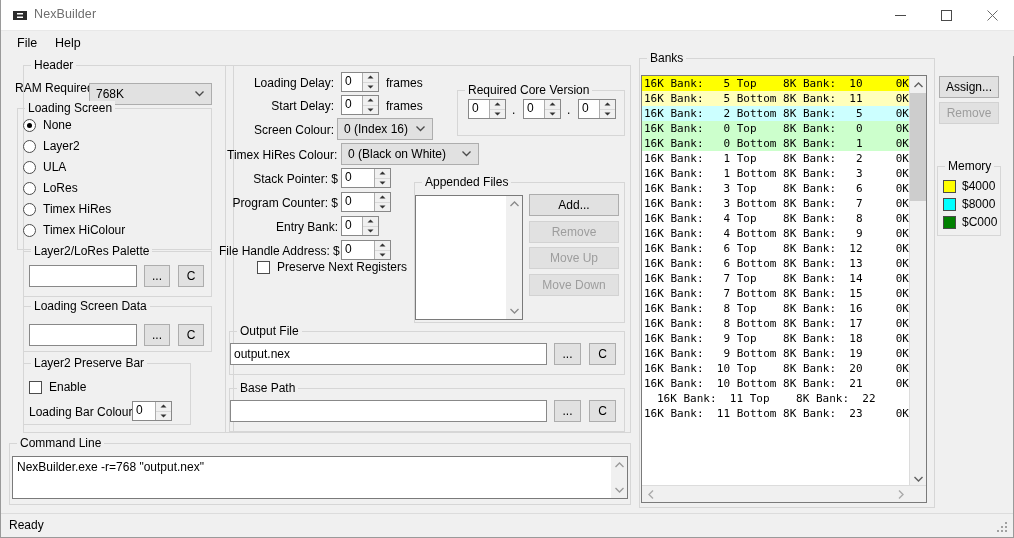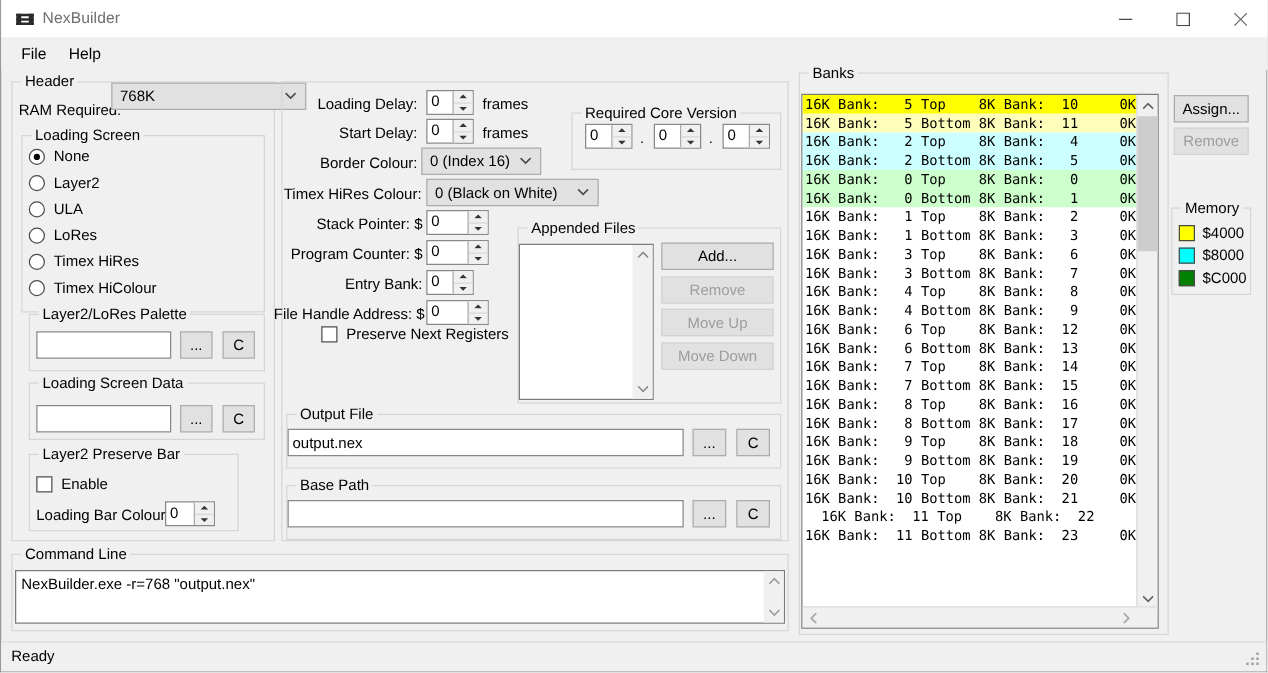--- a/index.html
+++ b/index.html
@@ -270,26 +270,26 @@
           <rect x="0.5" y="0.5" width="10" height="10" fill="none" stroke="#4a4a4a" stroke-width="1"></rect>
         </svg>
     </div>
     <div class="wbtn" id="btn-close">
       <svg width="11" height="11" viewBox="0 0 11 11">
           <path d="M0.5 0.5 L10.5 10.5 M10.5 0.5 L0.5 10.5" stroke="#6a6a6a" stroke-width="1"></path>
         </svg>
     </div>
   </div>
 
-  <div class="group" style="left:8px; top:65px; width:211px; height:368px;">
+  <div class="group" style="left:22px; top:65px; width:211px; height:368px;">
     <div class="glabel">Header</div>
   </div>
 
   <div class="lbl" style="left:14px; top:81px;">RAM Required:</div>
-  <div class="combo" style="left:88px; top:66px; width:156px; height:22px;">
+  <div class="combo" style="left:88px; top:83px; width:123px; height:22px;">
     <span>768K</span>
     <span class="arrow">
       <svg width="9" height="6" viewBox="0 0 9 6">
           <path d="M0.5 0.5 L4.5 4.5 L8.5 0.5" fill="none" stroke="#4a4a4a" stroke-width="1.3"></path>
         </svg>
     </span>
   </div>
 
   <div class="group" style="left:16px; top:108px; width:195px; height:142px;">
     <div class="glabel">Loading Screen</div>
@@ -389,21 +389,21 @@
         </div>
       <div>
           <svg width="7" height="4" viewBox="0 0 7 4">
             <path d="M0.5 0.5 L3.5 3.5 L6.5 0.5 Z" fill="#333"></path>
           </svg>
         </div>
     </span>
   </div>
   <div class="lbl" style="left:385px; top:99px;">frames</div>
 
-  <div class="lbl r" style="left:226px; top:123px; width:107px;">Border Colour:</div>
+  <div class="lbl r" style="left:226px; top:123px; width:107px;">Screen Colour:</div>
   <div class="combo" style="left:336px; top:118px; width:96px; height:22px;">
     <span>0   (Index 16)</span>
     <span class="arrow">
       <svg width="9" height="6" viewBox="0 0 9 6">
           <path d="M0.5 0.5 L4.5 4.5 L8.5 0.5" fill="none" stroke="#4a4a4a" stroke-width="1.3"></path>
         </svg>
     </span>
   </div>
 
   <div class="lbl r" style="left:226px; top:148px; width:107px;text-align:right;">Timex HiRes Colour:</div>
@@ -577,21 +577,20 @@
   <div class="btn" style="left:588px; top:400px; width:27px; height:22px;">C</div>
 
   <div class="group" style="left:638px; top:58px; width:296px; height:450px;">
     <div class="glabel">Banks</div>
   </div>
 
   <div id="banks-list" style="left:640px; top:75px; width:286px; height:428px;">
     <div id="banks-rows" style="position:absolute; left:0; top:0; width:269px;">
         <div class="bank-row" style="background: rgb(255, 255, 0);">16K Bank:   5 Top    8K Bank:  10     0K</div>
         <div class="bank-row" style="background: rgb(255, 255, 187);">16K Bank:   5 Bottom 8K Bank:  11     0K</div>
-        <div class="bank-row" style="background: rgb(204, 255, 255);">16K Bank:   2 Top    8K Bank:   4     0K</div>
         <div class="bank-row" style="background: rgb(204, 255, 255);">16K Bank:   2 Bottom 8K Bank:   5     0K</div>
         <div class="bank-row" style="background: rgb(204, 255, 204);">16K Bank:   0 Top    8K Bank:   0     0K</div>
         <div class="bank-row" style="background: rgb(204, 255, 204);">16K Bank:   0 Bottom 8K Bank:   1     0K</div>
         <div class="bank-row" style="background: rgb(255, 255, 255);">16K Bank:   1 Top    8K Bank:   2     0K</div>
         <div class="bank-row" style="background: rgb(255, 255, 255);">16K Bank:   1 Bottom 8K Bank:   3     0K</div>
         <div class="bank-row" style="background: rgb(255, 255, 255);">16K Bank:   3 Top    8K Bank:   6     0K</div>
         <div class="bank-row" style="background: rgb(255, 255, 255);">16K Bank:   3 Bottom 8K Bank:   7     0K</div>
         <div class="bank-row" style="background: rgb(255, 255, 255);">16K Bank:   4 Top    8K Bank:   8     0K</div>
         <div class="bank-row" style="background: rgb(255, 255, 255);">16K Bank:   4 Bottom 8K Bank:   9     0K</div>
         <div class="bank-row" style="background: rgb(255, 255, 255);">16K Bank:   6 Top    8K Bank:  12     0K</div>

